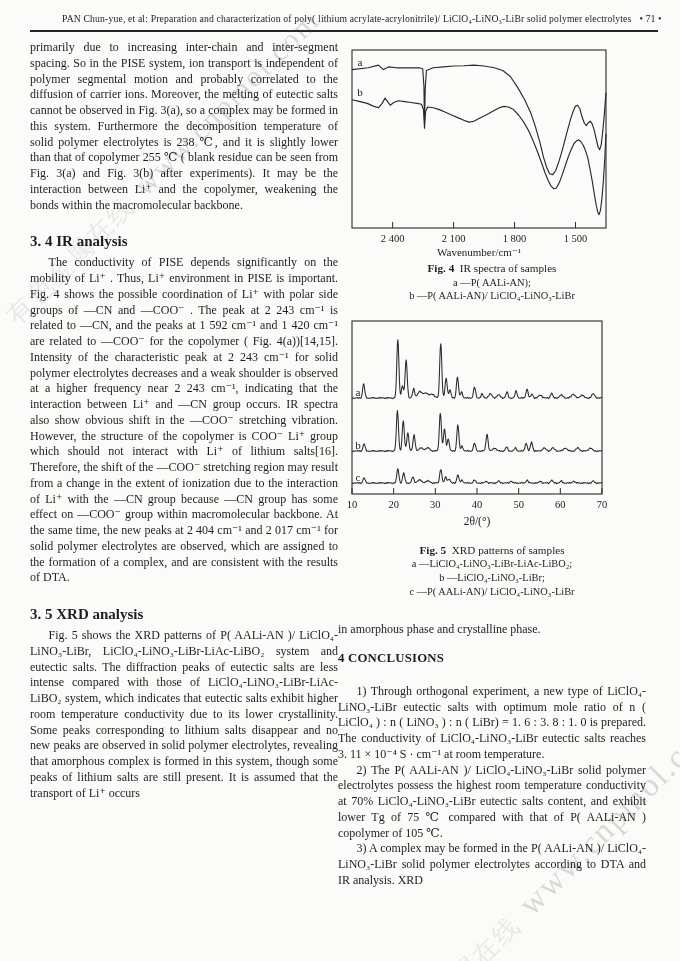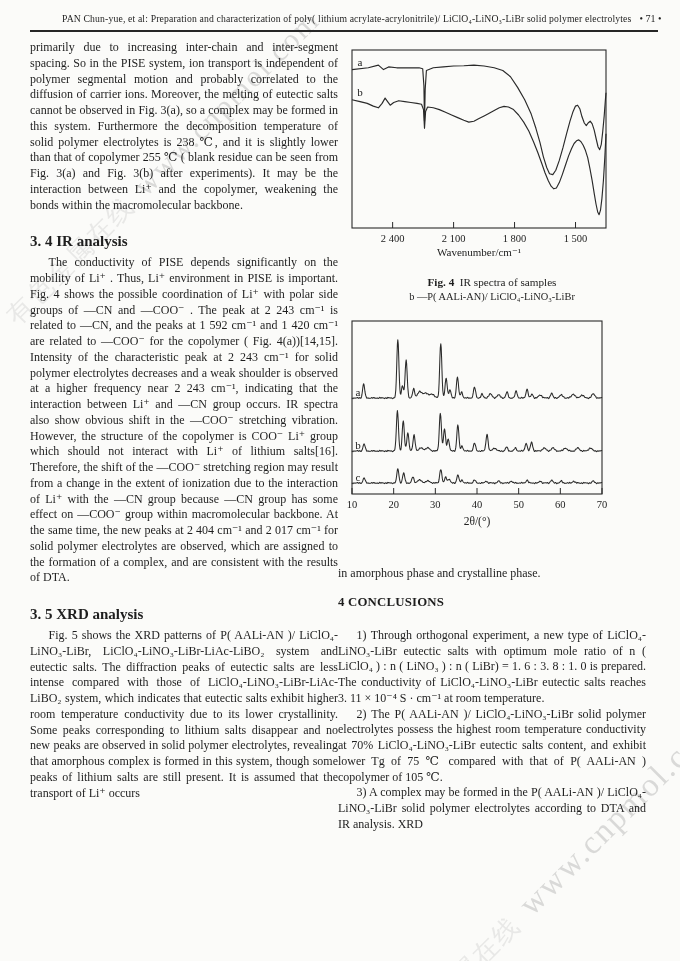--- a/index.html
+++ b/index.html
@@ -17,21 +17,21 @@
   
   .columns{position:absolute;top:40px;left:30px;right:22px;display:flex;}
   .col{width:308px;}
   .col p{margin:0;font-size:12px;line-height:15.75px;text-align:justify;text-indent:1.55em;}
   .col p.noindent{text-indent:0;}
   .sec-head{font-size:15px;font-weight:bold;margin:20px 0 5px 0;}
   .concl-head{font-size:12.8px;font-weight:bold;margin:13px 0 18px 0;letter-spacing:.2px;}
   
   figure{margin:2px 0 8px 0;}
   figure svg{display:block;}
-  figcaption{text-align:center;font-size:10.8px;line-height:13.6px;margin-top:16px;}
+  figcaption{text-align:center;font-size:10.8px;line-height:13.6px;margin-top:2px;}
   .cap-title{font-size:11.2px;}
   .cap-label{font-weight:bold;}
   .cap-line{font-size:10.4px;}
   
   .watermark{
     position:absolute;pointer-events:none;white-space:nowrap;
     transform:rotate(-45deg);color:rgba(140,140,140,.30);
     font-size:30px;letter-spacing:2px;
   }
   .watermark .wm-cn{opacity:.55;font-size:26px;margin-right:14px;}
@@ -82,20 +82,21 @@
             <text x="141" y="214" text-anchor="middle" font-size="11" fill="#222" style="font-family: &quot;Liberation Serif&quot;, &quot;DejaVu Serif&quot;, serif;">Wavenumber/cm⁻¹</text>
             <path d="M14.0,27.6 L30.3,25.8 L40.4,23.1 L45.5,27.6 L50.6,24.9 L58.7,25.8 L70.9,25.8 L81.1,25.8 L84.7,26.7 L85.9,43.6 L86.5,79.2 L87.2,47.2 L88.4,28.5 L95.3,25.8 L105.4,24.9 L115.6,24.0 L125.8,23.7 L135.9,23.1 L146.1,24.0 L156.2,25.8 L164.8,28.5 L172.5,34.7 L179.6,45.4 L186.7,57.8 L193.2,72.1 L197.9,86.3 L202.0,100.6 L205.4,114.8 L208.7,125.5 L211.5,131.7 L214.8,132.6 L217.8,128.2 L221.3,118.4 L224.9,105.9 L228.6,91.7 L232.0,79.2 L235.1,69.4 L237.5,64.1 L239.6,63.2 L241.8,66.7 L244.0,74.8 L246.3,81.0 L248.3,83.6 L250.1,81.0 L252.2,79.2 L254.2,81.9 L256.2,88.1 L258.2,97.0 L260.1,105.0 L261.7,107.7 L263.3,102.3 L264.7,89.9 L266.2,73.9 L267.4,57.8 L268.0,50.7" fill="none" stroke="#2a2a2a" stroke-width="1.15" stroke-linejoin="round"></path>
             <text x="22" y="23.580000000000002" text-anchor="middle" font-size="11" fill="#222" style="font-family: &quot;Liberation Serif&quot;, &quot;DejaVu Serif&quot;, serif;">a</text>
             <path d="M14.0,57.8 L22.1,59.6 L29.2,61.4 L35.3,64.1 L40.4,65.8 L44.1,61.4 L47.1,56.1 L49.6,59.6 L52.2,63.2 L55.7,60.5 L60.7,58.7 L66.8,59.6 L72.9,60.5 L79.0,61.4 L83.5,62.3 L85.5,67.6 L86.5,86.3 L87.6,69.4 L89.6,65.0 L95.3,65.8 L101.4,67.6 L107.5,70.3 L113.6,73.0 L119.7,75.6 L125.8,78.3 L130.8,80.1 L135.9,79.2 L141.0,76.5 L146.1,73.9 L151.2,71.2 L156.2,68.5 L161.3,65.8 L166.0,64.4 L170.5,65.0 L175.5,67.6 L180.6,73.0 L185.7,80.1 L190.8,89.0 L195.5,99.7 L199.7,110.3 L203.6,121.0 L207.0,130.8 L210.3,138.8 L213.1,144.2 L215.8,146.8 L218.4,146.0 L221.3,140.6 L224.3,132.6 L227.6,122.8 L230.6,113.9 L233.5,106.8 L236.1,101.5 L238.5,98.8 L240.8,97.9 L243.0,99.7 L245.2,103.2 L247.5,108.6 L249.7,115.7 L251.9,126.4 L254.2,138.8 L256.2,151.3 L258.0,162.0 L259.7,170.0 L261.1,172.7 L262.5,168.2 L263.9,156.6 L265.4,138.8 L266.8,115.7 L268.0,91.7" fill="none" stroke="#2a2a2a" stroke-width="1.15" stroke-linejoin="round"></path>
             <text x="22" y="53.84" text-anchor="middle" font-size="11" fill="#222" style="font-family: &quot;Liberation Serif&quot;, &quot;DejaVu Serif&quot;, serif;">b</text>
           </svg>
         <figcaption>
           <div class="cap-title">
             <span class="cap-label">Fig. 4</span>&nbsp;&nbsp;<span>IR spectra of samples</span>
           </div>
+          <div class="cap-line">a —P( AALi-AN);</div>
           <div class="cap-line">b —P( AALi-AN)/ LiClO₄-LiNO₃-LiBr</div>
         </figcaption>
       </figure>
 
       <figure style="margin-top:14px;">
         <svg id="fig5-svg" width="310" height="225" viewBox="0 0 310 225">
             <rect x="14" y="4" width="250" height="173" fill="none" stroke="#2a2a2a" stroke-width="1.1"></rect>
             <line x1="14" y1="177" x2="14" y2="171" stroke="#2a2a2a" stroke-width="1"></line>
             <text x="14" y="191" text-anchor="middle" font-size="10.5" fill="#222" style="font-family: &quot;Liberation Serif&quot;, &quot;DejaVu Serif&quot;, serif;">10</text>
             <line x1="55.666666666666664" y1="177" x2="55.666666666666664" y2="171" stroke="#2a2a2a" stroke-width="1"></line>
@@ -111,20 +112,28 @@
             <line x1="264" y1="177" x2="264" y2="171" stroke="#2a2a2a" stroke-width="1"></line>
             <text x="264" y="191" text-anchor="middle" font-size="10.5" fill="#222" style="font-family: &quot;Liberation Serif&quot;, &quot;DejaVu Serif&quot;, serif;">70</text>
             <text x="139" y="208" text-anchor="middle" font-size="11.5" fill="#222" style="font-family: &quot;Liberation Serif&quot;, &quot;DejaVu Serif&quot;, serif;">2θ/(°)</text>
             <path d="M14.0,80.8L14.4,81.4L14.8,81.7L15.2,81.5L15.7,81.0L16.1,80.8L16.5,81.1L16.9,81.3L17.3,81.2L17.7,80.9L18.2,80.9L18.6,80.9L19.0,80.7L19.4,80.5L19.8,80.5L20.2,81.0L20.7,81.4L21.1,81.2L21.5,80.7L21.9,80.6L22.3,81.0L22.7,81.3L23.2,80.8L23.6,79.4L24.0,77.2L24.4,74.3L24.8,70.9L25.2,68.0L25.7,66.8L26.1,68.0L26.5,71.0L26.9,74.2L27.3,76.6L27.7,78.4L28.2,79.8L28.6,80.9L29.0,81.3L29.4,81.1L29.8,80.8L30.2,80.9L30.7,81.3L31.1,81.4L31.5,81.2L31.9,81.2L32.3,81.3L32.7,81.3L33.2,80.9L33.6,80.5L34.0,80.6L34.4,81.1L34.8,81.3L35.2,80.9L35.7,80.4L36.1,80.4L36.5,80.9L36.9,81.3L37.3,81.2L37.7,81.1L38.2,81.1L38.6,81.3L39.0,81.2L39.4,81.0L39.8,81.0L40.2,81.3L40.7,81.5L41.1,81.1L41.5,80.5L41.9,80.3L42.3,80.7L42.7,81.1L43.2,81.1L43.6,80.7L44.0,80.6L44.4,80.8L44.8,81.0L45.3,81.0L45.7,81.0L46.1,81.3L46.5,81.6L46.9,81.4L47.3,80.9L47.8,80.7L48.2,81.0L48.6,81.5L49.0,81.4L49.4,80.9L49.8,80.4L50.3,80.5L50.7,80.8L51.1,80.9L51.5,80.8L51.9,80.8L52.3,81.0L52.8,81.1L53.2,80.9L53.6,80.8L54.0,81.1L54.4,81.6L54.8,81.7L55.3,81.3L55.7,80.7L56.1,80.6L56.5,80.8L56.9,80.2L57.3,77.8L57.8,72.9L58.2,64.5L58.6,52.5L59.0,38.6L59.4,27.1L59.8,22.7L60.3,27.6L60.7,39.3L61.1,52.9L61.5,64.4L61.9,72.2L62.3,76.4L62.8,77.2L63.2,75.4L63.6,72.2L64.0,69.7L64.4,68.8L64.8,69.7L65.3,71.4L65.7,72.8L66.1,72.4L66.5,68.8L66.9,61.7L67.3,52.7L67.8,45.3L68.2,42.9L68.6,46.4L69.0,53.9L69.4,62.6L69.8,70.2L70.3,75.9L70.7,79.3L71.1,80.7L71.5,81.0L71.9,81.0L72.3,81.0L72.8,80.8L73.2,80.2L73.6,79.3L74.0,78.2L74.4,76.7L74.8,74.6L75.3,72.4L75.7,71.3L76.1,72.1L76.5,74.3L76.9,76.6L77.3,78.0L77.8,78.7L78.2,78.9L78.6,78.8L79.0,78.2L79.4,77.3L79.8,76.6L80.3,76.1L80.7,75.6L81.1,74.7L81.5,74.0L81.9,74.0L82.3,74.7L82.8,75.3L83.2,75.5L83.6,75.4L84.0,75.6L84.4,76.2L84.8,76.6L85.3,76.6L85.7,76.4L86.1,76.4L86.5,76.3L86.9,76.1L87.3,75.7L87.8,75.7L88.2,76.2L88.6,76.8L89.0,76.9L89.4,76.7L89.8,76.7L90.3,77.2L90.7,77.8L91.1,78.0L91.5,77.8L91.9,77.5L92.3,77.5L92.8,77.3L93.2,77.0L93.6,76.9L94.0,77.1L94.4,77.6L94.8,77.8L95.3,77.6L95.7,77.6L96.1,78.2L96.5,79.2L96.9,79.8L97.3,79.8L97.8,79.7L98.2,80.0L98.6,80.4L99.0,80.6L99.4,80.4L99.8,79.8L100.3,78.2L100.7,73.9L101.1,65.8L101.5,54.0L101.9,41.0L102.3,30.7L102.8,26.7L103.2,30.6L103.6,40.8L104.0,53.8L104.4,65.5L104.8,73.5L105.3,77.4L105.7,78.5L106.1,77.7L106.5,75.3L106.9,71.1L107.3,66.1L107.8,62.3L108.2,61.2L108.6,63.1L109.0,66.8L109.4,70.8L109.8,74.1L110.3,76.1L110.7,76.5L111.1,75.2L111.5,73.5L111.9,72.7L112.3,73.4L112.8,75.0L113.2,76.8L113.6,78.4L114.0,79.7L114.4,80.7L114.8,81.0L115.3,80.7L115.7,80.5L116.1,80.8L116.5,81.1L116.9,80.5L117.3,78.5L117.8,75.1L118.2,70.7L118.6,65.9L119.0,61.8L119.4,60.0L119.8,61.5L120.3,65.7L120.7,70.6L121.1,74.5L121.5,76.7L121.9,77.7L122.3,77.8L122.8,76.9L123.2,75.5L123.6,74.7L124.0,75.2L124.4,76.8L124.8,78.6L125.3,79.8L125.7,80.4L126.1,80.8L126.5,81.1L126.9,81.0L127.3,80.8L127.8,80.7L128.2,81.0L128.6,81.2L129.0,80.9L129.4,80.4L129.8,80.3L130.3,80.8L130.7,81.3L131.1,81.3L131.5,81.0L131.9,80.9L132.3,81.1L132.8,81.3L133.2,81.2L133.6,80.9L134.0,80.7L134.4,80.0L134.8,78.2L135.3,75.4L135.7,72.4L136.1,70.6L136.5,70.2L136.9,71.1L137.3,72.8L137.8,75.0L138.2,77.5L138.6,79.5L139.0,80.6L139.4,80.9L139.8,81.1L140.3,81.3L140.7,81.3L141.1,81.0L141.5,80.6L141.9,80.5L142.3,80.4L142.8,79.6L143.2,78.1L143.6,76.8L144.0,76.4L144.4,77.1L144.8,78.2L145.3,79.0L145.7,79.6L146.1,80.2L146.5,80.7L146.9,80.9L147.3,80.8L147.8,80.9L148.2,81.3L148.6,81.3L149.0,80.8L149.4,80.0L149.8,79.4L150.3,79.3L150.7,79.1L151.1,78.3L151.5,77.2L151.9,76.6L152.3,76.6L152.8,77.0L153.2,77.3L153.6,77.7L154.0,78.5L154.4,79.3L154.8,79.8L155.3,79.9L155.7,80.2L156.1,80.8L156.5,81.4L156.9,81.3L157.3,80.7L157.8,80.1L158.2,79.9L158.6,79.8L159.0,79.4L159.4,78.7L159.8,78.1L160.3,77.9L160.7,77.8L161.1,77.7L161.5,77.9L161.9,78.5L162.3,79.5L162.8,80.1L163.2,80.1L163.6,80.0L164.0,80.5L164.4,81.2L164.8,81.5L165.3,81.3L165.7,80.9L166.1,80.8L166.5,80.6L166.9,80.1L167.3,79.1L167.8,77.8L168.2,76.6L168.6,75.5L169.0,74.8L169.4,74.8L169.8,76.1L170.3,78.2L170.7,79.9L171.1,80.6L171.5,80.6L171.9,80.7L172.3,81.1L172.8,81.4L173.2,81.3L173.6,81.1L174.0,81.1L174.4,81.2L174.8,80.9L175.3,80.4L175.7,80.1L176.1,79.9L176.5,79.3L176.9,77.7L177.3,75.6L177.8,73.9L178.2,73.7L178.6,74.8L179.0,76.4L179.4,77.8L179.8,79.2L180.3,80.3L180.7,80.9L181.1,80.9L181.5,80.9L181.9,81.1L182.3,81.3L182.8,81.2L183.2,80.7L183.6,80.3L184.0,80.5L184.4,81.0L184.8,81.2L185.3,81.0L185.7,80.6L186.1,80.6L186.5,80.5L186.9,80.0L187.3,78.7L187.8,76.8L188.2,74.9L188.6,73.2L189.0,72.1L189.4,72.4L189.8,74.2L190.3,76.8L190.7,78.9L191.1,79.8L191.5,79.8L191.9,79.6L192.3,79.5L192.8,79.1L193.2,78.1L193.6,77.2L194.0,77.0L194.4,77.5L194.8,78.2L195.3,79.0L195.7,79.9L196.1,80.8L196.5,81.5L196.9,81.4L197.3,80.8L197.8,80.5L198.2,80.7L198.6,81.0L199.0,80.8L199.4,80.1L199.8,79.6L200.3,79.3L200.7,79.0L201.1,78.5L201.5,78.1L201.9,78.2L202.3,78.4L202.8,78.5L203.2,78.4L203.6,78.5L204.0,79.2L204.4,80.2L204.8,80.7L205.3,80.5L205.7,80.3L206.1,80.4L206.5,80.8L206.9,80.9L207.3,80.8L207.8,80.7L208.2,80.9L208.6,81.0L209.0,80.8L209.4,80.5L209.8,80.8L210.3,81.4L210.7,81.6L211.1,81.1L211.5,80.2L211.9,79.4L212.3,78.8L212.8,77.8L213.2,76.7L213.6,76.0L214.0,76.2L214.4,77.3L214.8,78.3L215.3,79.2L215.7,79.9L216.1,80.7L216.5,81.2L216.9,81.0L217.3,80.6L217.8,80.5L218.2,81.0L218.6,81.5L219.0,81.5L219.4,81.0L219.8,80.6L220.3,80.4L220.7,80.2L221.1,79.7L221.5,79.1L221.9,78.7L222.3,78.5L222.8,78.1L223.2,77.5L223.6,77.4L224.0,78.0L224.4,79.0L224.8,79.5L225.3,79.6L225.7,79.7L226.1,80.2L226.5,80.9L226.9,81.2L227.3,81.2L227.8,81.1L228.2,81.2L228.6,81.2L229.0,80.9L229.4,80.6L229.8,80.7L230.3,81.1L230.7,81.2L231.1,80.6L231.5,80.0L231.9,79.8L232.3,80.0L232.8,80.0L233.2,79.4L233.6,78.5L234.0,78.0L234.4,77.7L234.8,77.4L235.3,77.1L235.7,77.2L236.1,77.9L236.5,78.5L236.9,78.7L237.3,78.7L237.8,79.1L238.2,80.0L238.6,80.7L239.0,80.8L239.4,80.4L239.8,80.2L240.3,80.4L240.7,80.6L241.1,80.4L241.5,80.1L241.9,79.8L242.3,79.6L242.8,79.1L243.2,78.3L243.6,77.9L244.0,78.2L244.4,78.7L244.8,78.8L245.3,78.6L245.7,78.6L246.1,79.2L246.5,79.9L246.9,80.4L247.3,80.4L247.8,80.5L248.2,80.7L248.6,80.9L249.0,80.8L249.4,80.8L249.8,81.1L250.3,81.5L250.7,81.6L251.1,81.0L251.5,80.4L251.9,80.3L252.3,80.4L252.8,80.2L253.2,79.3L253.6,78.3L254.0,77.6L254.4,77.2L254.8,76.9L255.3,76.7L255.7,76.9L256.1,77.5L256.5,78.2L256.9,78.6L257.3,78.9L257.8,79.5L258.2,80.5L258.6,81.2L259.0,81.2L259.4,80.8L259.8,80.7L260.3,80.9L260.7,81.1L261.1,81.1L261.5,80.8L261.9,80.8L262.3,80.9L262.8,80.8L263.2,80.5L263.6,80.5L264.0,80.9" fill="none" stroke="#2a2a2a" stroke-width="1.05" stroke-linejoin="round"></path>
             <text x="20" y="79" text-anchor="middle" font-size="11" fill="#222" style="font-family: &quot;Liberation Serif&quot;, &quot;DejaVu Serif&quot;, serif;">a</text>
             <path d="M14.0,133.8L14.4,134.4L14.8,134.7L15.2,134.5L15.7,134.0L16.1,133.8L16.5,134.1L16.9,134.3L17.3,134.2L17.7,133.9L18.2,133.9L18.6,133.9L19.0,133.7L19.4,133.5L19.8,133.5L20.2,134.0L20.7,134.4L21.1,134.2L21.5,133.7L21.9,133.6L22.3,134.0L22.7,134.5L23.2,134.4L23.6,133.9L24.0,133.1L24.4,132.2L24.8,130.7L25.2,128.8L25.7,127.3L26.1,126.9L26.5,127.7L26.9,128.9L27.3,130.1L27.7,131.3L28.2,132.7L28.6,133.8L29.0,134.3L29.4,134.1L29.8,133.8L30.2,133.9L30.7,134.3L31.1,134.4L31.5,134.2L31.9,134.2L32.3,134.3L32.7,134.3L33.2,133.9L33.6,133.5L34.0,133.6L34.4,134.1L34.8,134.3L35.2,133.9L35.7,133.4L36.1,133.4L36.5,133.9L36.9,134.3L37.3,134.2L37.7,134.1L38.2,134.1L38.6,134.3L39.0,134.2L39.4,134.0L39.8,134.0L40.2,134.3L40.7,134.5L41.1,134.1L41.5,133.5L41.9,133.3L42.3,133.7L42.7,134.1L43.2,134.1L43.6,133.7L44.0,133.6L44.4,133.8L44.8,134.0L45.3,134.0L45.7,134.0L46.1,134.3L46.5,134.6L46.9,134.4L47.3,133.9L47.8,133.7L48.2,134.0L48.6,134.5L49.0,134.4L49.4,133.9L49.8,133.4L50.3,133.5L50.7,133.8L51.1,133.9L51.5,133.8L51.9,133.8L52.3,134.0L52.8,134.1L53.2,133.9L53.6,133.8L54.0,134.1L54.4,134.6L54.8,134.7L55.3,134.2L55.7,133.7L56.1,133.5L56.5,133.3L56.9,132.1L57.3,128.7L57.8,122.6L58.2,114.2L58.6,104.7L59.0,96.8L59.4,93.6L59.8,96.8L60.3,105.1L60.7,114.9L61.1,123.0L61.5,128.3L61.9,131.3L62.3,132.9L62.8,132.8L63.2,130.4L63.6,125.7L64.0,119.2L64.4,112.1L64.8,106.3L65.3,103.9L65.7,106.1L66.1,112.0L66.5,119.3L66.9,125.2L67.3,128.4L67.8,129.3L68.2,128.3L68.6,125.5L69.0,121.4L69.4,117.4L69.8,115.8L70.3,117.4L70.7,121.3L71.1,125.7L71.5,129.2L71.9,131.6L72.3,133.0L72.8,133.5L73.2,133.3L73.6,132.6L74.0,131.5L74.4,129.7L74.8,126.4L75.3,122.1L75.7,118.6L76.1,117.6L76.5,119.4L76.9,122.9L77.3,126.5L77.8,129.5L78.2,131.7L78.6,133.1L79.0,133.5L79.4,133.3L79.8,133.2L80.3,133.1L80.7,132.8L81.1,132.0L81.5,131.2L81.9,130.9L82.3,131.1L82.8,131.3L83.2,131.1L83.6,130.7L84.0,130.8L84.4,131.3L84.8,131.9L85.3,132.2L85.7,132.3L86.1,132.6L86.5,132.7L86.9,132.5L87.3,132.0L87.8,131.6L88.2,131.7L88.6,131.8L89.0,131.3L89.4,130.6L89.8,130.3L90.3,130.6L90.7,131.2L91.1,131.6L91.5,131.8L91.9,132.1L92.3,132.6L92.8,133.0L93.2,133.2L93.6,133.4L94.0,133.9L94.4,134.3L94.8,134.4L95.3,133.9L95.7,133.5L96.1,133.6L96.5,134.1L96.9,134.3L97.3,133.9L97.8,133.5L98.2,133.5L98.6,133.7L99.0,133.7L99.4,133.1L99.8,131.8L100.3,129.1L100.7,123.8L101.1,115.6L101.5,106.2L101.9,98.9L102.3,96.4L102.8,99.6L103.2,106.6L103.6,114.8L104.0,121.8L104.4,125.7L104.8,125.8L105.3,122.5L105.7,117.5L106.1,113.4L106.5,111.9L106.9,113.5L107.3,117.4L107.8,122.4L108.2,126.5L108.6,128.3L109.0,127.4L109.4,124.8L109.8,122.5L110.3,122.0L110.7,123.4L111.1,125.7L111.5,128.2L111.9,130.4L112.3,132.2L112.8,133.2L113.2,133.4L113.6,133.5L114.0,133.8L114.4,134.2L114.8,134.1L115.3,133.7L115.7,133.5L116.1,133.9L116.5,134.4L116.9,134.2L117.3,132.9L117.8,130.4L118.2,126.7L118.6,121.5L119.0,115.3L119.4,110.0L119.8,107.9L120.3,110.0L120.7,115.1L121.1,120.9L121.5,125.8L121.9,129.4L122.3,131.3L122.8,131.4L123.2,130.3L123.6,129.0L124.0,128.7L124.4,129.6L124.8,130.9L125.3,132.0L125.7,132.8L126.1,133.5L126.5,133.9L126.9,133.9L127.3,133.7L127.8,133.7L128.2,134.0L128.6,134.2L129.0,133.9L129.4,133.4L129.8,133.3L130.3,133.8L130.7,134.3L131.1,134.3L131.5,134.0L131.9,133.9L132.3,134.1L132.8,134.3L133.2,134.2L133.6,134.0L134.0,133.8L134.4,133.4L134.8,132.0L135.3,129.8L135.7,127.6L136.1,126.3L136.5,126.2L136.9,126.8L137.3,127.9L137.8,129.5L138.2,131.3L138.6,132.9L139.0,133.7L139.4,134.0L139.8,134.1L140.3,134.3L140.7,134.3L141.1,134.1L141.5,133.9L141.9,134.1L142.3,134.5L142.8,134.5L143.2,134.0L143.6,133.4L144.0,133.4L144.4,133.8L144.8,134.1L145.3,133.9L145.7,133.6L146.1,133.4L146.5,133.0L146.9,131.7L147.3,129.2L147.8,125.8L148.2,122.1L148.6,118.9L149.0,117.3L149.4,118.1L149.8,121.4L150.3,125.9L150.7,129.8L151.1,132.0L151.5,132.8L151.9,133.1L152.3,133.4L152.8,133.6L153.2,133.4L153.6,133.1L154.0,133.0L154.4,132.8L154.8,132.3L155.3,131.5L155.7,131.1L156.1,131.3L156.5,131.7L156.9,131.8L157.3,131.5L157.8,131.5L158.2,132.0L158.6,132.8L159.0,133.2L159.4,133.3L159.8,133.3L160.3,133.6L160.7,133.7L161.1,133.6L161.5,133.5L161.9,133.8L162.3,134.3L162.8,134.4L163.2,134.1L163.6,133.7L164.0,133.9L164.4,134.4L164.8,134.7L165.3,134.4L165.7,133.9L166.1,133.7L166.5,133.5L166.9,132.8L167.3,131.8L167.8,130.8L168.2,130.3L168.6,130.1L169.0,130.1L169.4,130.5L169.8,131.5L170.3,133.0L170.7,134.0L171.1,134.2L171.5,133.9L171.9,133.8L172.3,134.1L172.8,134.4L173.2,134.3L173.6,134.1L174.0,134.1L174.4,134.1L174.8,133.8L175.3,133.1L175.7,132.6L176.1,132.4L176.5,132.1L176.9,131.4L177.3,130.6L177.8,130.6L178.2,131.6L178.6,132.8L179.0,133.6L179.4,133.8L179.8,133.9L180.3,134.1L180.7,134.2L181.1,134.1L181.5,133.9L181.9,134.1L182.3,134.3L182.8,134.2L183.2,133.7L183.6,133.3L184.0,133.5L184.4,134.0L184.8,134.2L185.3,133.8L185.7,133.2L186.1,132.7L186.5,131.8L186.9,130.3L187.3,128.4L187.8,126.8L188.2,126.4L188.6,127.1L189.0,128.3L189.4,129.8L189.8,131.5L190.3,133.0L190.7,133.8L191.1,133.4L191.5,132.2L191.9,130.8L192.3,129.3L192.8,127.5L193.2,125.7L193.6,124.9L194.0,125.7L194.4,127.6L194.8,129.8L195.3,131.4L195.7,132.8L196.1,133.9L196.5,134.5L196.9,134.4L197.3,133.8L197.8,133.5L198.2,133.8L198.6,134.2L199.0,134.2L199.4,133.8L199.8,133.6L200.3,133.7L200.7,133.8L201.1,133.8L201.5,133.7L201.9,133.9L202.3,134.2L202.8,134.0L203.2,133.4L203.6,132.8L204.0,132.7L204.4,132.7L204.8,132.4L205.3,131.5L205.7,130.8L206.1,130.7L206.5,131.0L206.9,131.3L207.3,131.5L207.8,131.9L208.2,132.5L208.6,133.0L209.0,133.1L209.4,133.1L209.8,133.5L210.3,134.2L210.7,134.5L211.1,134.1L211.5,133.5L211.9,133.2L212.3,133.2L212.8,133.1L213.2,132.5L213.6,131.7L214.0,131.2L214.4,131.0L214.8,130.8L215.3,130.6L215.7,130.9L216.1,131.7L216.5,132.4L216.9,132.7L217.3,132.6L217.8,132.9L218.2,133.6L218.6,134.3L219.0,134.5L219.4,134.1L219.8,133.9L220.3,134.1L220.7,134.2L221.1,134.1L221.5,133.9L221.9,134.0L222.3,134.1L222.8,133.9L223.2,133.4L223.6,133.0L224.0,133.2L224.4,133.6L224.8,133.4L225.3,132.6L225.7,131.8L226.1,131.6L226.5,131.6L226.9,131.5L227.3,131.3L227.8,131.3L228.2,131.6L228.6,132.0L229.0,132.1L229.4,132.3L229.8,132.8L230.3,133.5L230.7,133.8L231.1,133.6L231.5,133.2L231.9,133.3L232.3,133.9L232.8,134.3L233.2,134.2L233.6,134.0L234.0,134.0L234.4,134.2L234.8,134.2L235.3,134.0L235.7,134.0L236.1,134.2L236.5,134.1L236.9,133.5L237.3,132.6L237.8,132.1L238.2,132.0L238.6,132.0L239.0,131.5L239.4,130.7L239.8,130.5L240.3,130.8L240.7,131.4L241.1,131.8L241.5,132.2L241.9,132.8L242.3,133.5L242.8,133.7L243.2,133.6L243.6,133.6L244.0,134.0L244.4,134.5L244.8,134.4L245.3,133.9L245.7,133.4L246.1,133.5L246.5,133.9L246.9,134.0L247.3,133.8L247.8,133.7L248.2,133.7L248.6,133.7L249.0,133.5L249.4,133.2L249.8,133.1L250.3,133.2L250.7,132.8L251.1,131.9L251.5,131.1L251.9,130.9L252.3,131.2L252.8,131.5L253.2,131.5L253.6,131.4L254.0,131.8L254.4,132.4L254.8,132.8L255.3,133.0L255.7,133.3L256.1,133.8L256.5,134.1L256.9,134.0L257.3,133.7L257.8,133.8L258.2,134.3L258.6,134.7L259.0,134.5L259.4,134.0L259.8,133.8L260.3,134.0L260.7,134.2L261.1,134.1L261.5,133.8L261.9,133.8L262.3,133.9L262.8,133.8L263.2,133.5L263.6,133.5L264.0,133.9" fill="none" stroke="#2a2a2a" stroke-width="1.05" stroke-linejoin="round"></path>
             <text x="20" y="132" text-anchor="middle" font-size="11" fill="#222" style="font-family: &quot;Liberation Serif&quot;, &quot;DejaVu Serif&quot;, serif;">b</text>
             <path d="M14.0,165.8L14.4,166.4L14.8,166.7L15.2,166.5L15.7,166.0L16.1,165.8L16.5,166.1L16.9,166.3L17.3,166.2L17.7,165.9L18.2,165.9L18.6,165.9L19.0,165.7L19.4,165.5L19.8,165.5L20.2,166.0L20.7,166.4L21.1,166.2L21.5,165.7L21.9,165.6L22.3,166.0L22.7,166.5L23.2,166.5L23.6,166.0L24.0,165.4L24.4,164.7L24.8,163.7L25.2,162.3L25.7,161.2L26.1,160.9L26.5,161.5L26.9,162.4L27.3,163.1L27.7,163.9L28.2,164.9L28.6,165.9L29.0,166.3L29.4,166.1L29.8,165.8L30.2,165.9L30.7,166.3L31.1,166.4L31.5,166.2L31.9,166.2L32.3,166.3L32.7,166.3L33.2,165.9L33.6,165.5L34.0,165.6L34.4,166.1L34.8,166.3L35.2,165.9L35.7,165.4L36.1,165.4L36.5,165.9L36.9,166.3L37.3,166.2L37.7,166.1L38.2,166.1L38.6,166.3L39.0,166.2L39.4,166.0L39.8,166.0L40.2,166.3L40.7,166.5L41.1,166.1L41.5,165.5L41.9,165.3L42.3,165.7L42.7,166.1L43.2,166.1L43.6,165.7L44.0,165.6L44.4,165.8L44.8,166.0L45.3,166.0L45.7,166.0L46.1,166.3L46.5,166.6L46.9,166.4L47.3,165.9L47.8,165.7L48.2,166.0L48.6,166.5L49.0,166.4L49.4,165.9L49.8,165.4L50.3,165.5L50.7,165.8L51.1,165.9L51.5,165.8L51.9,165.8L52.3,166.0L52.8,166.1L53.2,165.9L53.6,165.8L54.0,166.1L54.4,166.6L54.8,166.7L55.3,166.3L55.7,165.7L56.1,165.7L56.5,166.0L56.9,166.0L57.3,165.3L57.8,163.8L58.2,161.8L58.6,159.0L59.0,155.6L59.4,152.7L59.8,151.7L60.3,153.2L60.7,156.2L61.1,159.4L61.5,161.9L61.9,163.9L62.3,165.4L62.8,166.2L63.2,165.9L63.6,164.7L64.0,163.0L64.4,161.0L64.8,158.8L65.3,156.7L65.7,155.8L66.1,156.6L66.5,158.7L66.9,161.0L67.3,162.7L67.8,164.1L68.2,165.4L68.6,166.3L69.0,166.5L69.4,166.1L69.8,165.8L70.3,166.0L70.7,166.4L71.1,166.5L71.5,166.2L71.9,165.9L72.3,165.7L72.8,165.2L73.2,164.0L73.6,162.6L74.0,161.4L74.4,160.6L74.8,160.2L75.3,160.2L75.7,161.0L76.1,162.6L76.5,164.4L76.9,165.5L77.3,165.6L77.8,165.4L78.2,165.2L78.6,165.1L79.0,164.7L79.4,164.2L79.8,163.8L80.3,163.7L80.7,163.5L81.1,162.9L81.5,162.4L81.9,162.4L82.3,163.1L82.8,163.8L83.2,163.9L83.6,163.8L84.0,164.1L84.4,164.7L84.8,165.3L85.3,165.5L85.7,165.5L86.1,165.6L86.5,165.7L86.9,165.4L87.3,164.8L87.8,164.5L88.2,164.6L88.6,164.7L89.0,164.3L89.4,163.6L89.8,163.3L90.3,163.6L90.7,164.2L91.1,164.5L91.5,164.5L91.9,164.7L92.3,165.1L92.8,165.4L93.2,165.5L93.6,165.6L94.0,166.0L94.4,166.4L94.8,166.4L95.3,165.9L95.7,165.5L96.1,165.7L96.5,166.1L96.9,166.3L97.3,165.9L97.8,165.5L98.2,165.5L98.6,165.8L99.0,165.9L99.4,165.8L99.8,165.7L100.3,165.5L100.7,164.5L101.1,162.2L101.5,159.0L101.9,155.8L102.3,153.5L102.8,152.7L103.2,153.4L103.6,155.6L104.0,158.7L104.4,161.9L104.8,164.0L105.3,164.8L105.7,164.6L106.1,164.0L106.5,163.0L106.9,161.5L107.3,160.1L107.8,159.7L108.2,160.6L108.6,162.1L109.0,163.0L109.4,163.2L109.8,163.0L110.3,162.8L110.7,162.7L111.1,162.4L111.5,162.3L111.9,162.9L112.3,163.8L112.8,164.7L113.2,165.1L113.6,165.4L114.0,165.7L114.4,166.1L114.8,166.1L115.3,165.7L115.7,165.5L116.1,165.9L116.5,166.5L116.9,166.5L117.3,165.9L117.8,164.8L118.2,163.7L118.6,162.3L119.0,160.4L119.4,158.6L119.8,157.9L120.3,158.6L120.7,160.1L121.1,161.7L121.5,163.0L121.9,164.1L122.3,164.8L122.8,164.8L123.2,163.9L123.6,162.9L124.0,162.7L124.4,163.4L124.8,164.3L125.3,165.0L125.7,165.4L126.1,165.7L126.5,166.0L126.9,166.0L127.3,165.7L127.8,165.7L128.2,166.0L128.6,166.2L129.0,165.9L129.4,165.4L129.8,165.3L130.3,165.8L130.7,166.3L131.1,166.3L131.5,166.0L131.9,165.9L132.3,166.1L132.8,166.3L133.2,166.2L133.6,166.1L134.0,166.1L134.4,166.0L134.8,165.4L135.3,164.3L135.7,163.3L136.1,163.0L136.5,163.2L136.9,163.4L137.3,163.6L137.8,163.9L138.2,164.7L138.6,165.6L139.0,166.0L139.4,166.1L139.8,166.1L140.3,166.3L140.7,166.3L141.1,166.1L141.5,165.9L141.9,166.1L142.3,166.5L142.8,166.5L143.2,166.0L143.6,165.4L144.0,165.4L144.4,165.8L144.8,166.1L145.3,165.9L145.7,165.6L146.1,165.4L146.5,165.4L146.9,165.0L147.3,164.5L147.8,164.2L148.2,164.4L148.6,164.8L149.0,164.9L149.4,164.8L149.8,165.2L150.3,165.9L150.7,166.4L151.1,166.3L151.5,165.8L151.9,165.5L152.3,165.6L152.8,165.8L153.2,165.8L153.6,165.8L154.0,165.9L154.4,166.2L154.8,166.1L155.3,165.8L155.7,165.7L156.1,166.2L156.5,166.7L156.9,166.7L157.3,166.1L157.8,165.7L158.2,165.7L158.6,165.9L159.0,165.6L159.4,165.0L159.8,164.3L160.3,163.9L160.7,163.8L161.1,163.8L161.5,164.1L161.9,164.8L162.3,165.8L162.8,166.2L163.2,165.9L163.6,165.6L164.0,165.8L164.4,166.4L164.8,166.7L165.3,166.4L165.7,166.0L166.1,165.9L166.5,166.0L166.9,165.9L167.3,165.8L167.8,165.7L168.2,166.0L168.6,166.1L169.0,165.8L169.4,165.4L169.8,165.5L170.3,166.0L170.7,166.4L171.1,166.1L171.5,165.4L171.9,164.9L172.3,164.7L172.8,164.5L173.2,164.3L173.6,164.3L174.0,164.7L174.4,165.2L174.8,165.4L175.3,165.3L175.7,165.3L176.1,165.8L176.5,166.2L176.9,166.1L177.3,165.6L177.8,165.4L178.2,165.7L178.6,166.3L179.0,166.4L179.4,166.2L179.8,166.1L180.3,166.2L180.7,166.3L181.1,166.1L181.5,165.9L181.9,166.1L182.3,166.3L182.8,166.2L183.2,165.7L183.6,165.3L184.0,165.5L184.4,166.0L184.8,166.2L185.3,166.0L185.7,165.7L186.1,165.7L186.5,165.9L186.9,165.8L187.3,165.3L187.8,164.8L188.2,164.3L188.6,163.7L189.0,163.1L189.4,162.9L189.8,163.6L190.3,164.7L190.7,165.6L191.1,165.6L191.5,165.3L191.9,165.3L192.3,165.7L192.8,166.0L193.2,166.0L193.6,165.9L194.0,166.0L194.4,166.2L194.8,166.1L195.3,165.9L195.7,166.0L196.1,166.4L196.5,166.7L196.9,166.5L197.3,165.8L197.8,165.5L198.2,165.8L198.6,166.2L199.0,166.2L199.4,165.8L199.8,165.5L200.3,165.4L200.7,165.3L201.1,164.8L201.5,164.3L201.9,164.2L202.3,164.4L202.8,164.6L203.2,164.6L203.6,164.8L204.0,165.5L204.4,166.3L204.8,166.5L205.3,166.1L205.7,165.7L206.1,165.7L206.5,165.9L206.9,165.9L207.3,165.8L207.8,165.7L208.2,165.9L208.6,166.0L209.0,165.8L209.4,165.5L209.8,165.8L210.3,166.4L210.7,166.6L211.1,166.2L211.5,165.5L211.9,165.0L212.3,164.7L212.8,164.3L213.2,163.5L213.6,163.0L214.0,163.1L214.4,163.7L214.8,164.3L215.3,164.7L215.7,165.2L216.1,165.8L216.5,166.2L216.9,166.0L217.3,165.6L217.8,165.5L218.2,166.0L218.6,166.6L219.0,166.6L219.4,166.2L219.8,166.0L220.3,166.0L220.7,166.1L221.1,165.8L221.5,165.4L221.9,165.0L222.3,164.7L222.8,164.1L223.2,163.5L223.6,163.4L224.0,164.2L224.4,165.3L224.8,165.8L225.3,165.7L225.7,165.5L226.1,165.8L226.5,166.3L226.9,166.4L227.3,166.3L227.8,166.2L228.2,166.3L228.6,166.2L229.0,165.9L229.4,165.6L229.8,165.8L230.3,166.2L230.7,166.3L231.1,165.8L231.5,165.3L231.9,165.4L232.3,165.9L232.8,166.2L233.2,166.1L233.6,165.7L234.0,165.4L234.4,165.2L234.8,164.8L235.3,164.2L235.7,164.1L236.1,164.5L236.5,165.1L236.9,165.2L237.3,165.0L237.8,165.2L238.2,165.7L238.6,166.2L239.0,166.1L239.4,165.6L239.8,165.5L240.3,165.7L240.7,166.0L241.1,166.1L241.5,166.0L241.9,166.2L242.3,166.4L242.8,166.3L243.2,166.0L243.6,165.8L244.0,166.2L244.4,166.6L244.8,166.5L245.3,165.9L245.7,165.4L246.1,165.5L246.5,165.9L246.9,166.0L247.3,165.8L247.8,165.7L248.2,165.9L248.6,166.0L249.0,165.9L249.4,165.8L249.8,166.1L250.3,166.6L250.7,166.7L251.1,166.2L251.5,165.7L251.9,165.8L252.3,166.2L252.8,166.3L253.2,165.9L253.6,165.1L254.0,164.6L254.4,164.3L254.8,163.9L255.3,163.7L255.7,163.9L256.1,164.6L256.5,165.3L256.9,165.5L257.3,165.4L257.8,165.7L258.2,166.3L258.6,166.7L259.0,166.5L259.4,166.0L259.8,165.8L260.3,166.0L260.7,166.2L261.1,166.1L261.5,165.8L261.9,165.8L262.3,165.9L262.8,165.8L263.2,165.5L263.6,165.5L264.0,165.9" fill="none" stroke="#2a2a2a" stroke-width="1.05" stroke-linejoin="round"></path>
             <text x="20" y="164" text-anchor="middle" font-size="11" fill="#222" style="font-family: &quot;Liberation Serif&quot;, &quot;DejaVu Serif&quot;, serif;">c</text>
           </svg>
+        <figcaption>
+          <div class="cap-title">
+            <span class="cap-label">Fig. 5</span>&nbsp;&nbsp;<span>XRD patterns of samples</span>
+          </div>
+          <div class="cap-line">a —LiClO₄-LiNO₃-LiBr-LiAc-LiBO₂;</div>
+          <div class="cap-line">b —LiClO₄-LiNO₃-LiBr;</div>
+          <div class="cap-line">c —P( AALi-AN)/ LiClO₄-LiNO₃-LiBr</div>
+        </figcaption>
       </figure>
 
       <p class="noindent" style="margin-top:24px;">in amorphous phase and crystalline phase.</p>
       <div class="concl-head">4  CONCLUSIONS</div>
       <p>1) Through orthogonal experiment, a new type of LiClO₄-LiNO₃-LiBr eutectic salts with optimum mole ratio of n ( LiClO₄ ) : n ( LiNO₃ ) : n ( LiBr) =  1. 6 :  3. 8 :  1. 0 is prepared. The conductivity of LiClO₄-LiNO₃-LiBr eutectic salts reaches 3. 11 × 10⁻⁴ S · cm⁻¹ at room temperature.</p>
       <p>2) The P( AALi-AN )/ LiClO₄-LiNO₃-LiBr solid polymer electrolytes possess the highest room temperature conductivity at 70%  LiClO₄-LiNO₃-LiBr eutectic salts content, and exhibit lower Tg of 75 ℃ compared with that of P( AALi-AN ) copolymer of 105 ℃.</p>
       <p>3) A complex may be formed in the P( AALi-AN )/ LiClO₄-LiNO₃-LiBr solid polymer electrolytes according to DTA and IR analysis. XRD</p>
     </section>
 
   </div>

